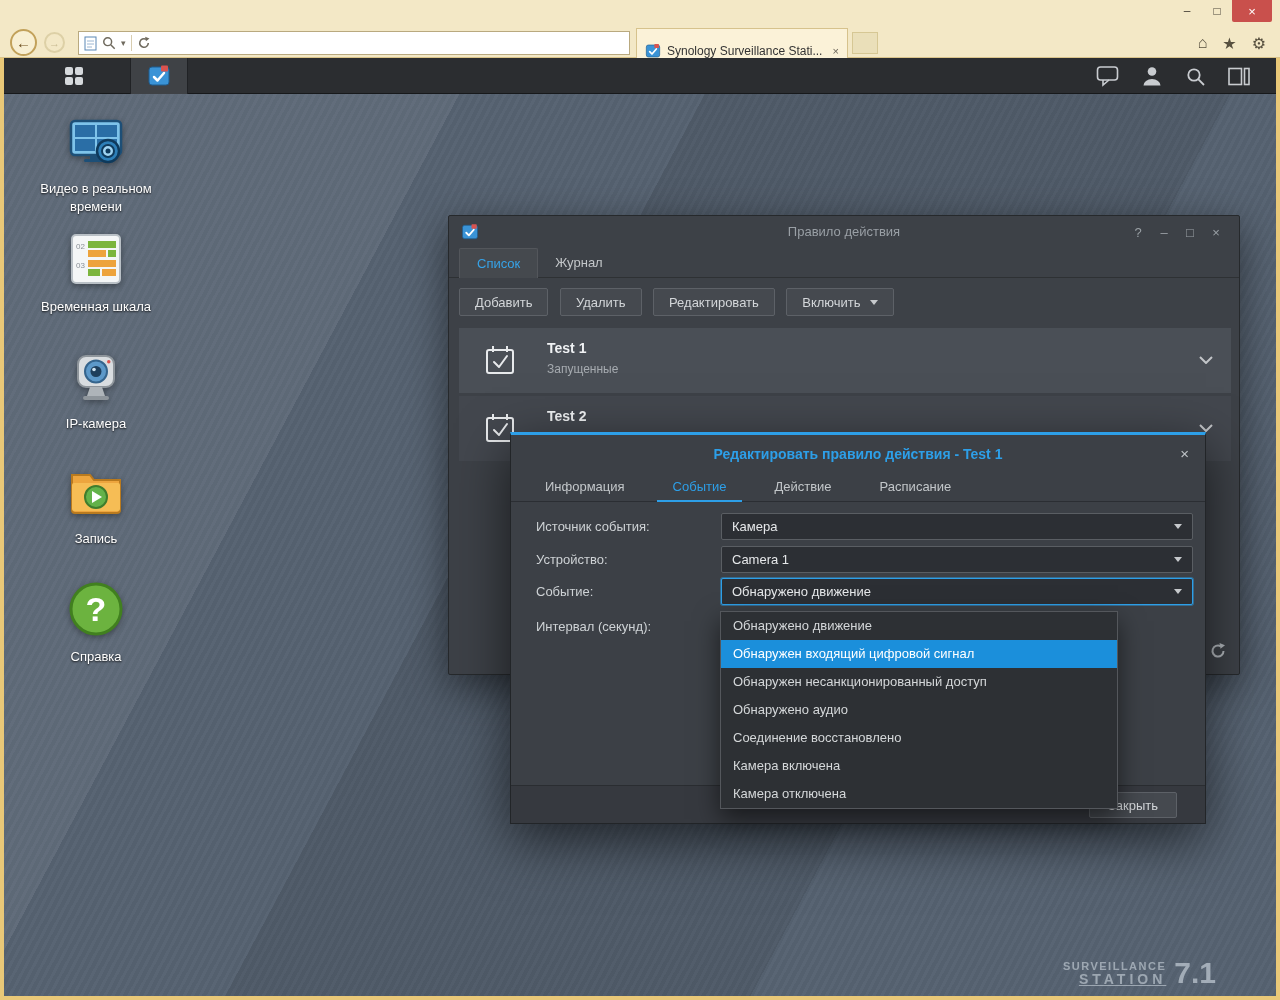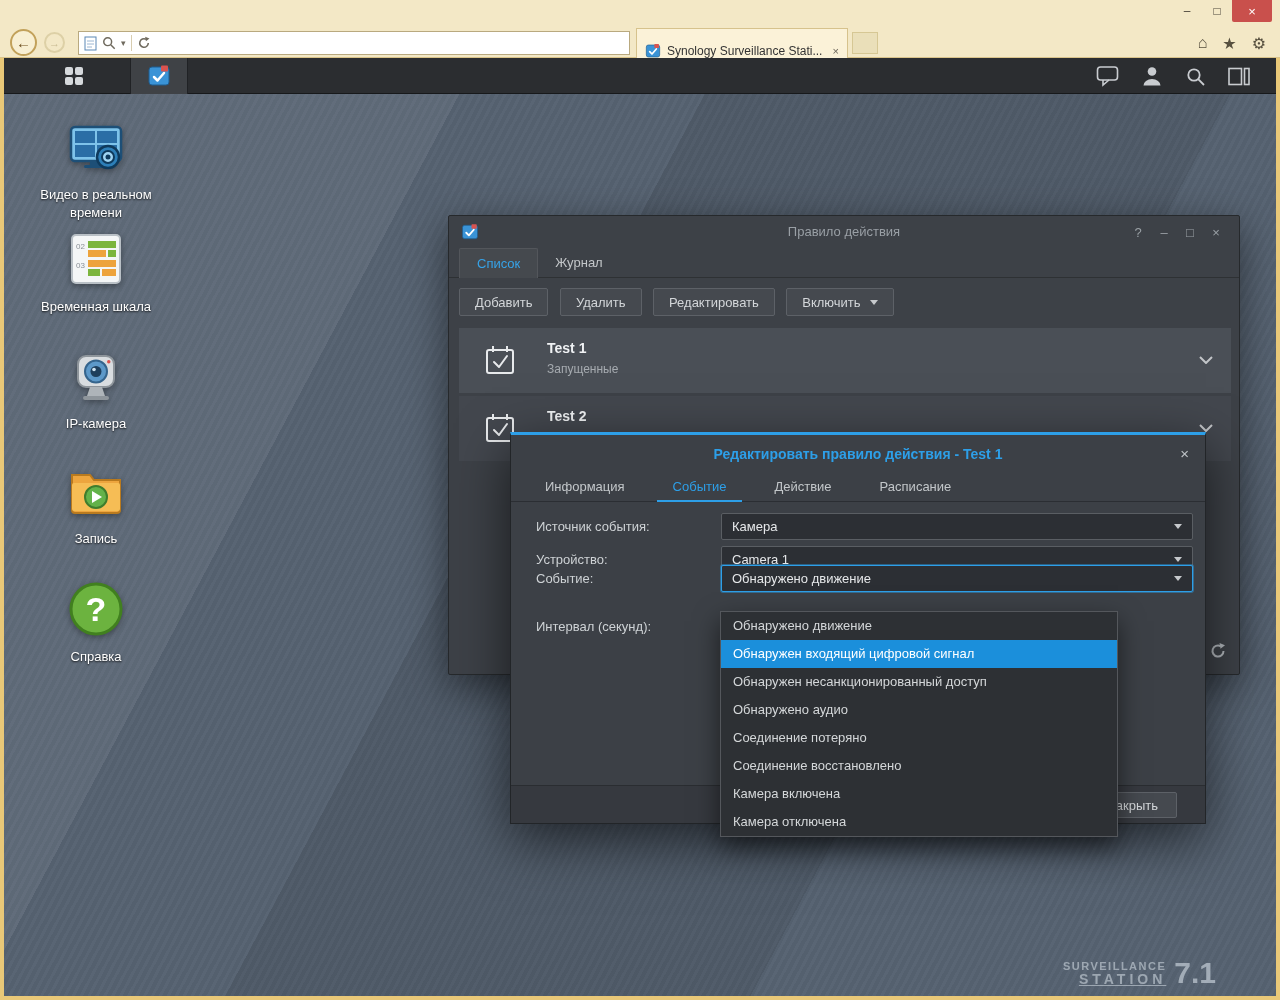--- a/index.html
+++ b/index.html
@@ -179,21 +179,21 @@
     </svg>
     <svg width="22" height="21" viewBox="0 0 22 21" fill="none" stroke="#c9ccd0" stroke-width="1.6">
       <rect x="1" y="2.5" width="12.5" height="16"></rect>
         <rect x="16.5" y="2.5" width="4.5" height="16"></rect>
     </svg>
   </div>
 </div>
 
 <div class="desktop">
 
-  <div class="dicon" style="top:21px;">
+  <div class="dicon" style="top:15px;">
     <svg width="64" height="64" viewBox="0 0 64 64">
       <rect x="7" y="12" width="50" height="34" rx="4" fill="#7ec3ea" stroke="#1d4f77" stroke-width="2.5"></rect>
       <rect x="11" y="16" width="42" height="26" fill="#2a6ea6"></rect>
       <line x1="32" y1="16" x2="32" y2="42" stroke="#7ec3ea" stroke-width="2"></line>
       <line x1="11" y1="29" x2="53" y2="29" stroke="#7ec3ea" stroke-width="2"></line>
       <rect x="26" y="46" width="12" height="4" fill="#1d4f77"></rect>
       <rect x="20" y="50" width="24" height="3" rx="1.5" fill="#1d4f77"></rect>
       <circle cx="44" cy="42" r="11" fill="#2d7fb8" stroke="#0f3a5c" stroke-width="2.5"></circle>
       <circle cx="44" cy="42" r="6" fill="#9fd4f2" stroke="#0f3a5c" stroke-width="2"></circle>
       <circle cx="44" cy="42" r="2.5" fill="#0f3a5c"></circle>
@@ -337,21 +337,21 @@
     </div>
 
     <div class="frow" style="top:111px;padding-left:28px;">
       <span class="flabel">Устройство:</span>
       <div class="field">
         <span>Camera 1</span>
         <span class="caret-down"></span>
       </div>
     </div>
 
-    <div class="frow" style="top:130px;">
+    <div class="frow" style="top:143px;">
       <span class="flabel">Событие:</span>
       <div class="field focused">
         <span>Обнаружено движение</span>
         <span class="caret-down"></span>
       </div>
     </div>
 
     <div class="frow" style="top:178px;">
       <span class="flabel">Интервал (секунд):</span>
     </div>
@@ -361,21 +361,20 @@
           <span>Закрыть</span>
         </div>
     </div>
   </div>
 
   <div class="event-menu">
     <div class="opt">Обнаружено движение</div>
     <div class="opt selected">Обнаружен входящий цифровой сигнал</div>
     <div class="opt">Обнаружен несанкционированный доступ</div>
     <div class="opt">Обнаружено аудио</div>
-    <div class="opt">Соединение потеряно</div>
     <div class="opt">Соединение восстановлено</div>
     <div class="opt">Камера включена</div>
     <div class="opt">Камера отключена</div>
   </div>
 
   <div class="watermark">
     <div class="wm-text">
       <div class="wm1">SURVEILLANCE</div>
       <div class="wm2">STATION</div>
     </div>

